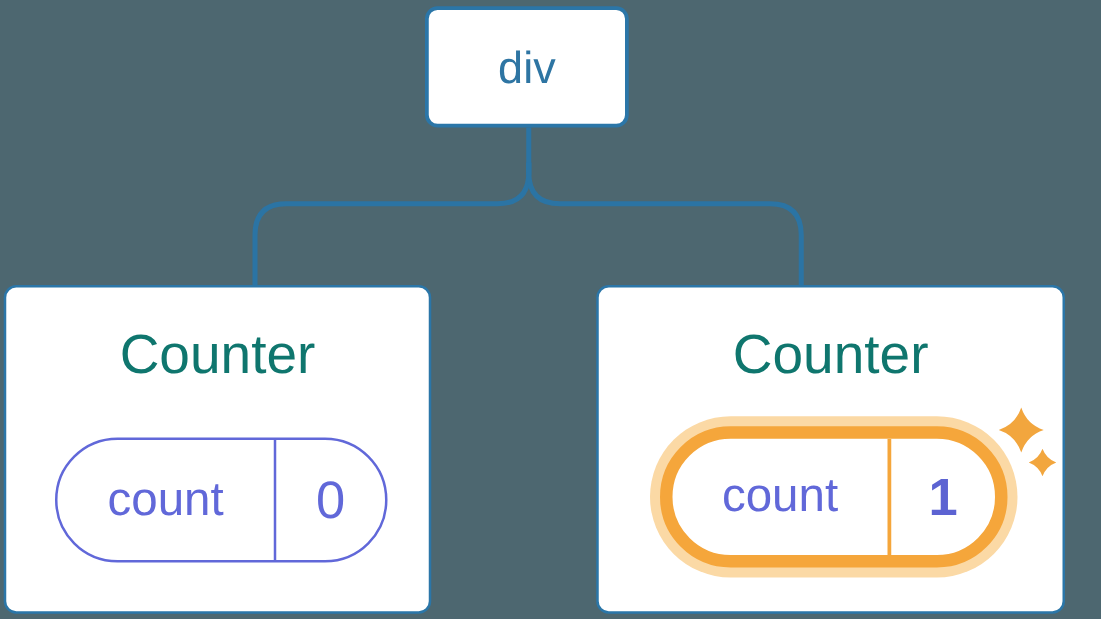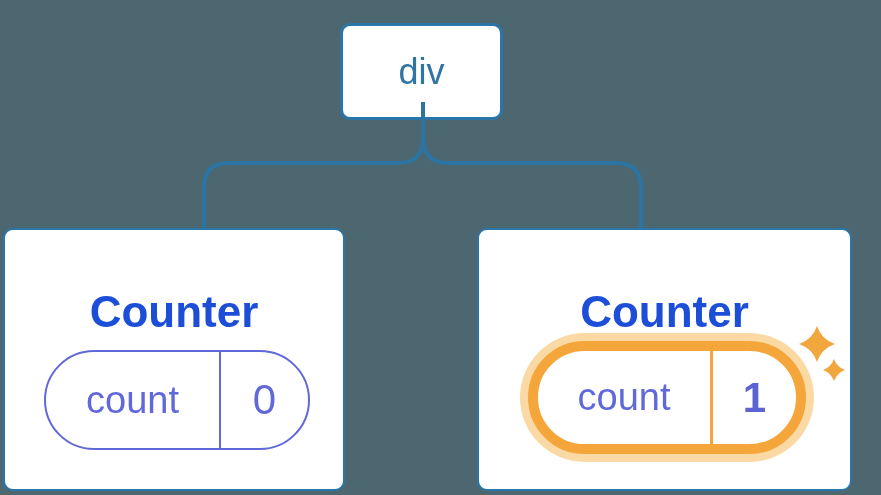--- a/index.html
+++ b/index.html
@@ -22,21 +22,20 @@
     left: 340px; top: 5px;
     width: 163px; height: 97px;
     background: #ffffff;
     border: 3px solid #2b76a8;
     border-radius: 10px;
     box-sizing: border-box;
     display: flex; align-items: center; justify-content: center;
     color: #2e75a3;
     font-size: 36px;
     font-weight: 500;
-    margin-top: 18px;
   }
 
   
   .connector {
     position: absolute;
     left: 0; top: 100px;
     width: 881px; height: 130px;
   }
   .connector path {
     stroke: #2b74a4;
@@ -52,25 +51,25 @@
     background: #ffffff;
     border: 2px solid #2b76a8;
     border-radius: 10px;
     box-sizing: border-box;
   }
   .card-left  { left: 3px;   width: 342px; }
   .card-right { left: 477px; width: 375px; }
 
   .card-title {
     position: absolute;
-    top: 60px; left: 0; right: 0;
+    top: 32px; left: 0; right: 0;
     text-align: center;
-    color: #1d4ed8;
+    color: #0f766e;
     font-size: 44px;
-    font-weight: 700;
+    font-weight: 400;
     line-height: 1;
   }
 
   
   .pill-plain {
     position: absolute;
     left: 39px; top: 120px;
     width: 266px; height: 100px;
     border: 2px solid #6168d9;
     border-radius: 50px;

